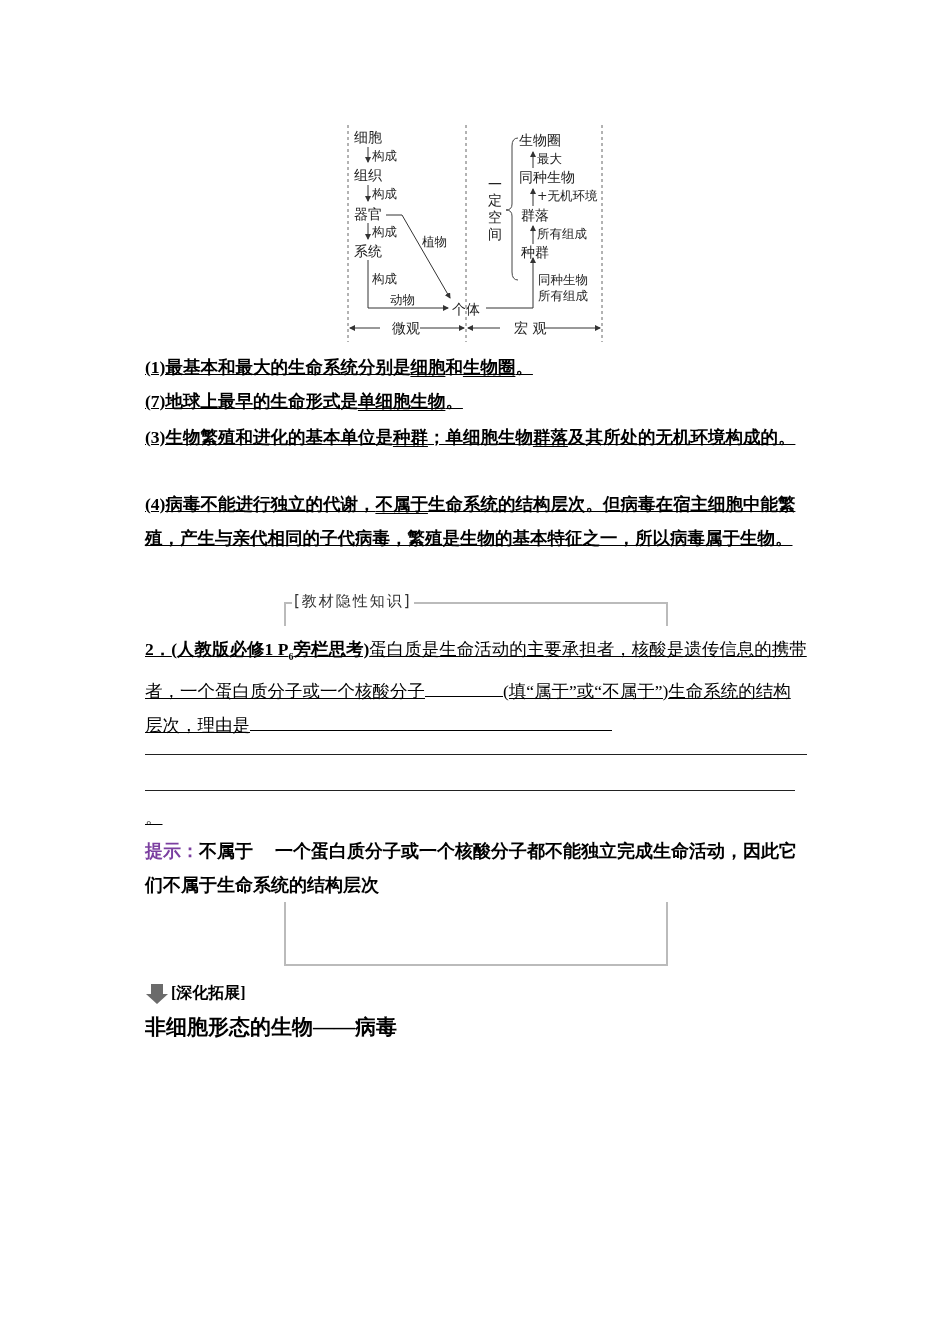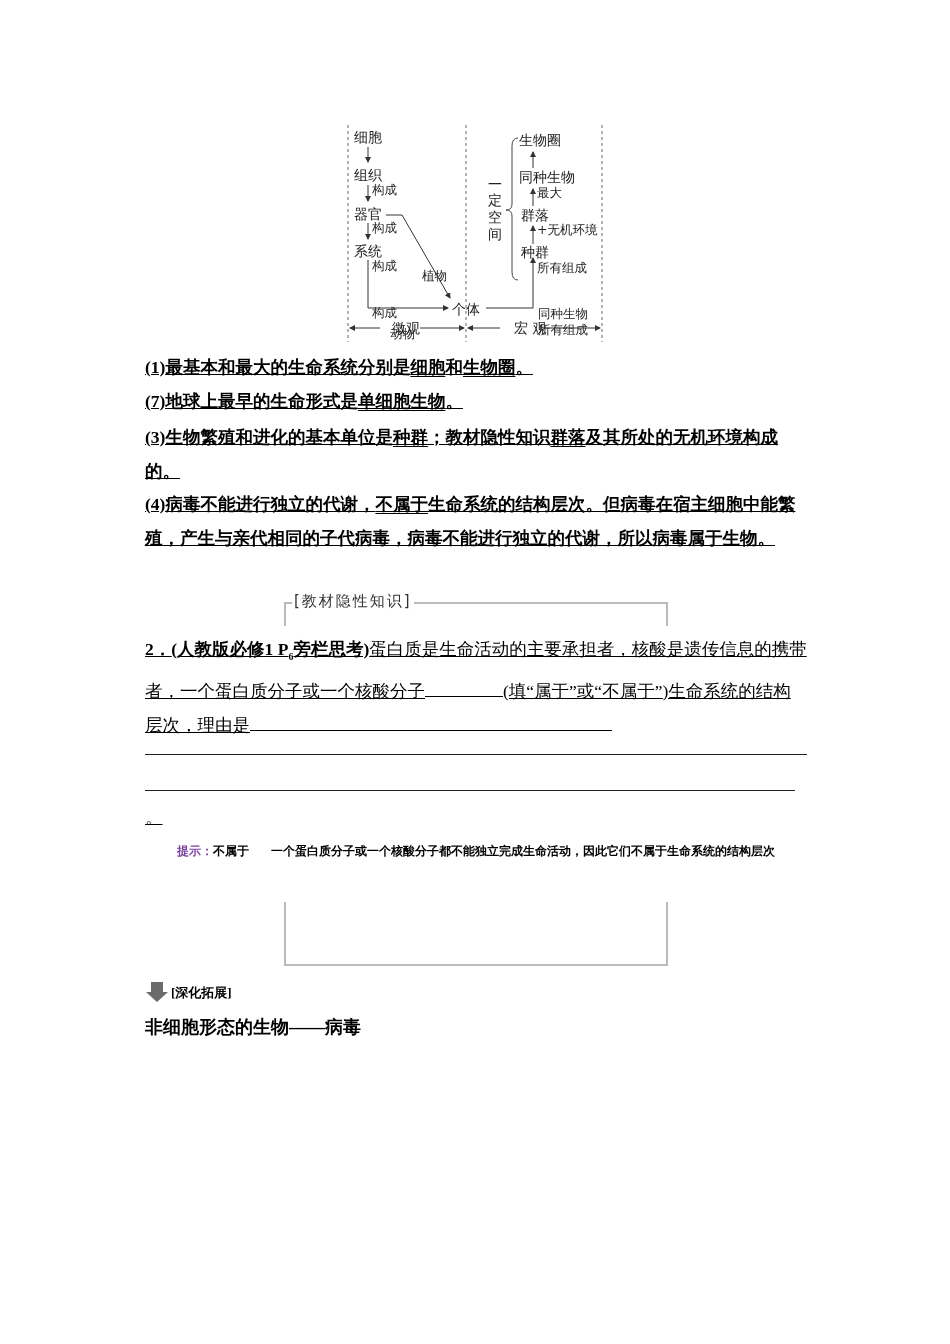--- a/index.html
+++ b/index.html
@@ -1,40 +1,40 @@
 <!DOCTYPE html>
 <html><head>
   <meta charset="utf-8">
   <style>
     html, body { margin: 0; padding: 0; background: #ffffff; }
     body { width: 950px; height: 1344px; position: relative; overflow: hidden;
            font-family: "Liberation Serif", "DejaVu Serif", serif; color: #000; }
     .diagram { position: absolute; left: 340px; top: 120px; width: 270px; height: 225px; }
     .diagram .t { position: absolute; font-size: 14px; line-height: 16px; white-space: nowrap; color: #222;
                   font-family: "DejaVu Serif", serif; }
-    .diagram .s { font-size: 12.5px; margin-top: 34px; }
+    .diagram .s { font-size: 12.5px; }
     .diagram svg { position: absolute; left: 0; top: 0; }
     .para { position: absolute; left: 145px; width: 662px; font-size: 17.5px; font-weight: bold;
             line-height: 34px; letter-spacing: 0px; text-decoration: underline; }
     .para .u { text-decoration: underline; text-underline-offset: 3px; }
     .blank { display: inline-block; border-bottom: 1.5px solid #000; height: 20px; vertical-align: baseline; }
     .line { position: absolute; left: 145px; height: 0; border-top: 1.6px solid #222; }
     .box-top { position: absolute; left: 284px; top: 602px; width: 380px; height: 22px;
                border-top: 2px solid #bbb; border-left: 2px solid #bbb; border-right: 2px solid #bbb; }
     .box-title { position: absolute; left: 292px; top: 592px; background: #fff; padding: 0 2px;
                  font-size: 15px; letter-spacing: 2px; color: #333; font-family: "DejaVu Sans", sans-serif; }
     .box-bottom { position: absolute; left: 284px; top: 902px; width: 380px; height: 62px;
                   border-bottom: 2px solid #bbb; border-left: 2px solid #bbb; border-right: 2px solid #bbb; }
-    .hint { position: absolute; left: 145px; top: 834px; width: 662px; font-size: 12px; line-height: 34px;
-            font-family: "DejaVu Serif", serif; font-weight: bold; text-align: center; }
+    .hint { position: absolute; left: 145px; top: 834px; width: 662px; font-size: 18px; line-height: 34px;
+            font-family: "DejaVu Serif", serif; font-weight: bold; }
     .hint .label { color: #7b3fa0; font-family: "DejaVu Sans", sans-serif; }
-    .ext { position: absolute; left: 145px; top: 980px; font-size: 13px; font-weight: bold; line-height: 26px;
-           display: flex; align-items: flex-start; }
+    .ext { position: absolute; left: 145px; top: 980px; font-size: 16px; font-weight: bold; line-height: 26px;
+           display: flex; align-items: flex-end; }
     .ext .arrow { width: 24px; height: 24px; margin-right: 2px; }
-    .sub { position: absolute; left: 145px; top: 1014px; font-size: 18px; font-weight: bold; line-height: 26px; }
+    .sub { position: absolute; left: 145px; top: 1014px; font-size: 21px; font-weight: bold; line-height: 26px; }
   </style>
 </head>
 <body>
 
 <div class="diagram">
   <svg width="270" height="225">
     <defs>
       <marker id="ah" markerWidth="6" markerHeight="6" refX="5" refY="3" orient="auto">
         <path d="M0,0 L6,3 L0,6 z" fill="#333"></path>
       </marker>
@@ -98,25 +98,25 @@
 
 <div class="para" style="top:350px">
   <span>(1)最基本和最大的生命系统分别是</span><span class="u">细胞</span><span>和</span><span class="u">生物圈</span><span>。</span>
 </div>
 
 <div class="para" style="top:384px">
   <span>(7)地球上最早的生命形式是</span><span class="u">单细胞生物</span><span>。</span>
 </div>
 
 <div class="para" style="top:420px">
-  <span>(3)生物繁殖和进化的基本单位是</span><span class="u">种群</span><span>；教材隐性知识</span><span class="u">群落</span><span>及其所处的无机环境构成的。</span>
+  <span>(3)生物繁殖和进化的基本单位是</span><span class="u">种群</span><span>；单细胞生物</span><span class="u">群落</span><span>及其所处的无机环境构成的。</span>
 </div>
 
 <div class="para" style="top:487px">
-  <span>(4)病毒不能进行独立的代谢，</span><span class="u">不属于</span><span>生命系统的结构层次。但病毒在宿主细胞中能繁殖，产生与亲代相同的子代病毒，病毒不能进行独立的代谢，所以病毒属于生物。</span>
+  <span>(4)病毒不能进行独立的代谢，</span><span class="u">不属于</span><span>生命系统的结构层次。但病毒在宿主细胞中能繁殖，产生与亲代相同的子代病毒，繁殖是生物的基本特征之一，所以病毒属于生物。</span>
 </div>
 
 <div class="box-top"></div>
 <div class="box-title">[教材隐性知识]</div>
 
 <div class="para" style="top:632px">
   <span>2．</span><span><span>(人教版必修1 P</span><sub style="font-size:10px">6</sub><span>旁栏思考)</span></span><span style="font-weight:normal">蛋白质是生命活动的主要承担者，核酸是遗传信息的携带者，一个蛋白质分子或一个核酸分子</span><span class="blank" style="width:78px"></span><span style="font-weight:normal">(填“属于”或“不属于”)生命系统的结构层次，理由是</span><span class="blank" style="width:362px"></span>
 </div>
 <div class="line" style="top:754px;width:662px"></div>
 <div class="line" style="top:790px;width:650px"></div>

